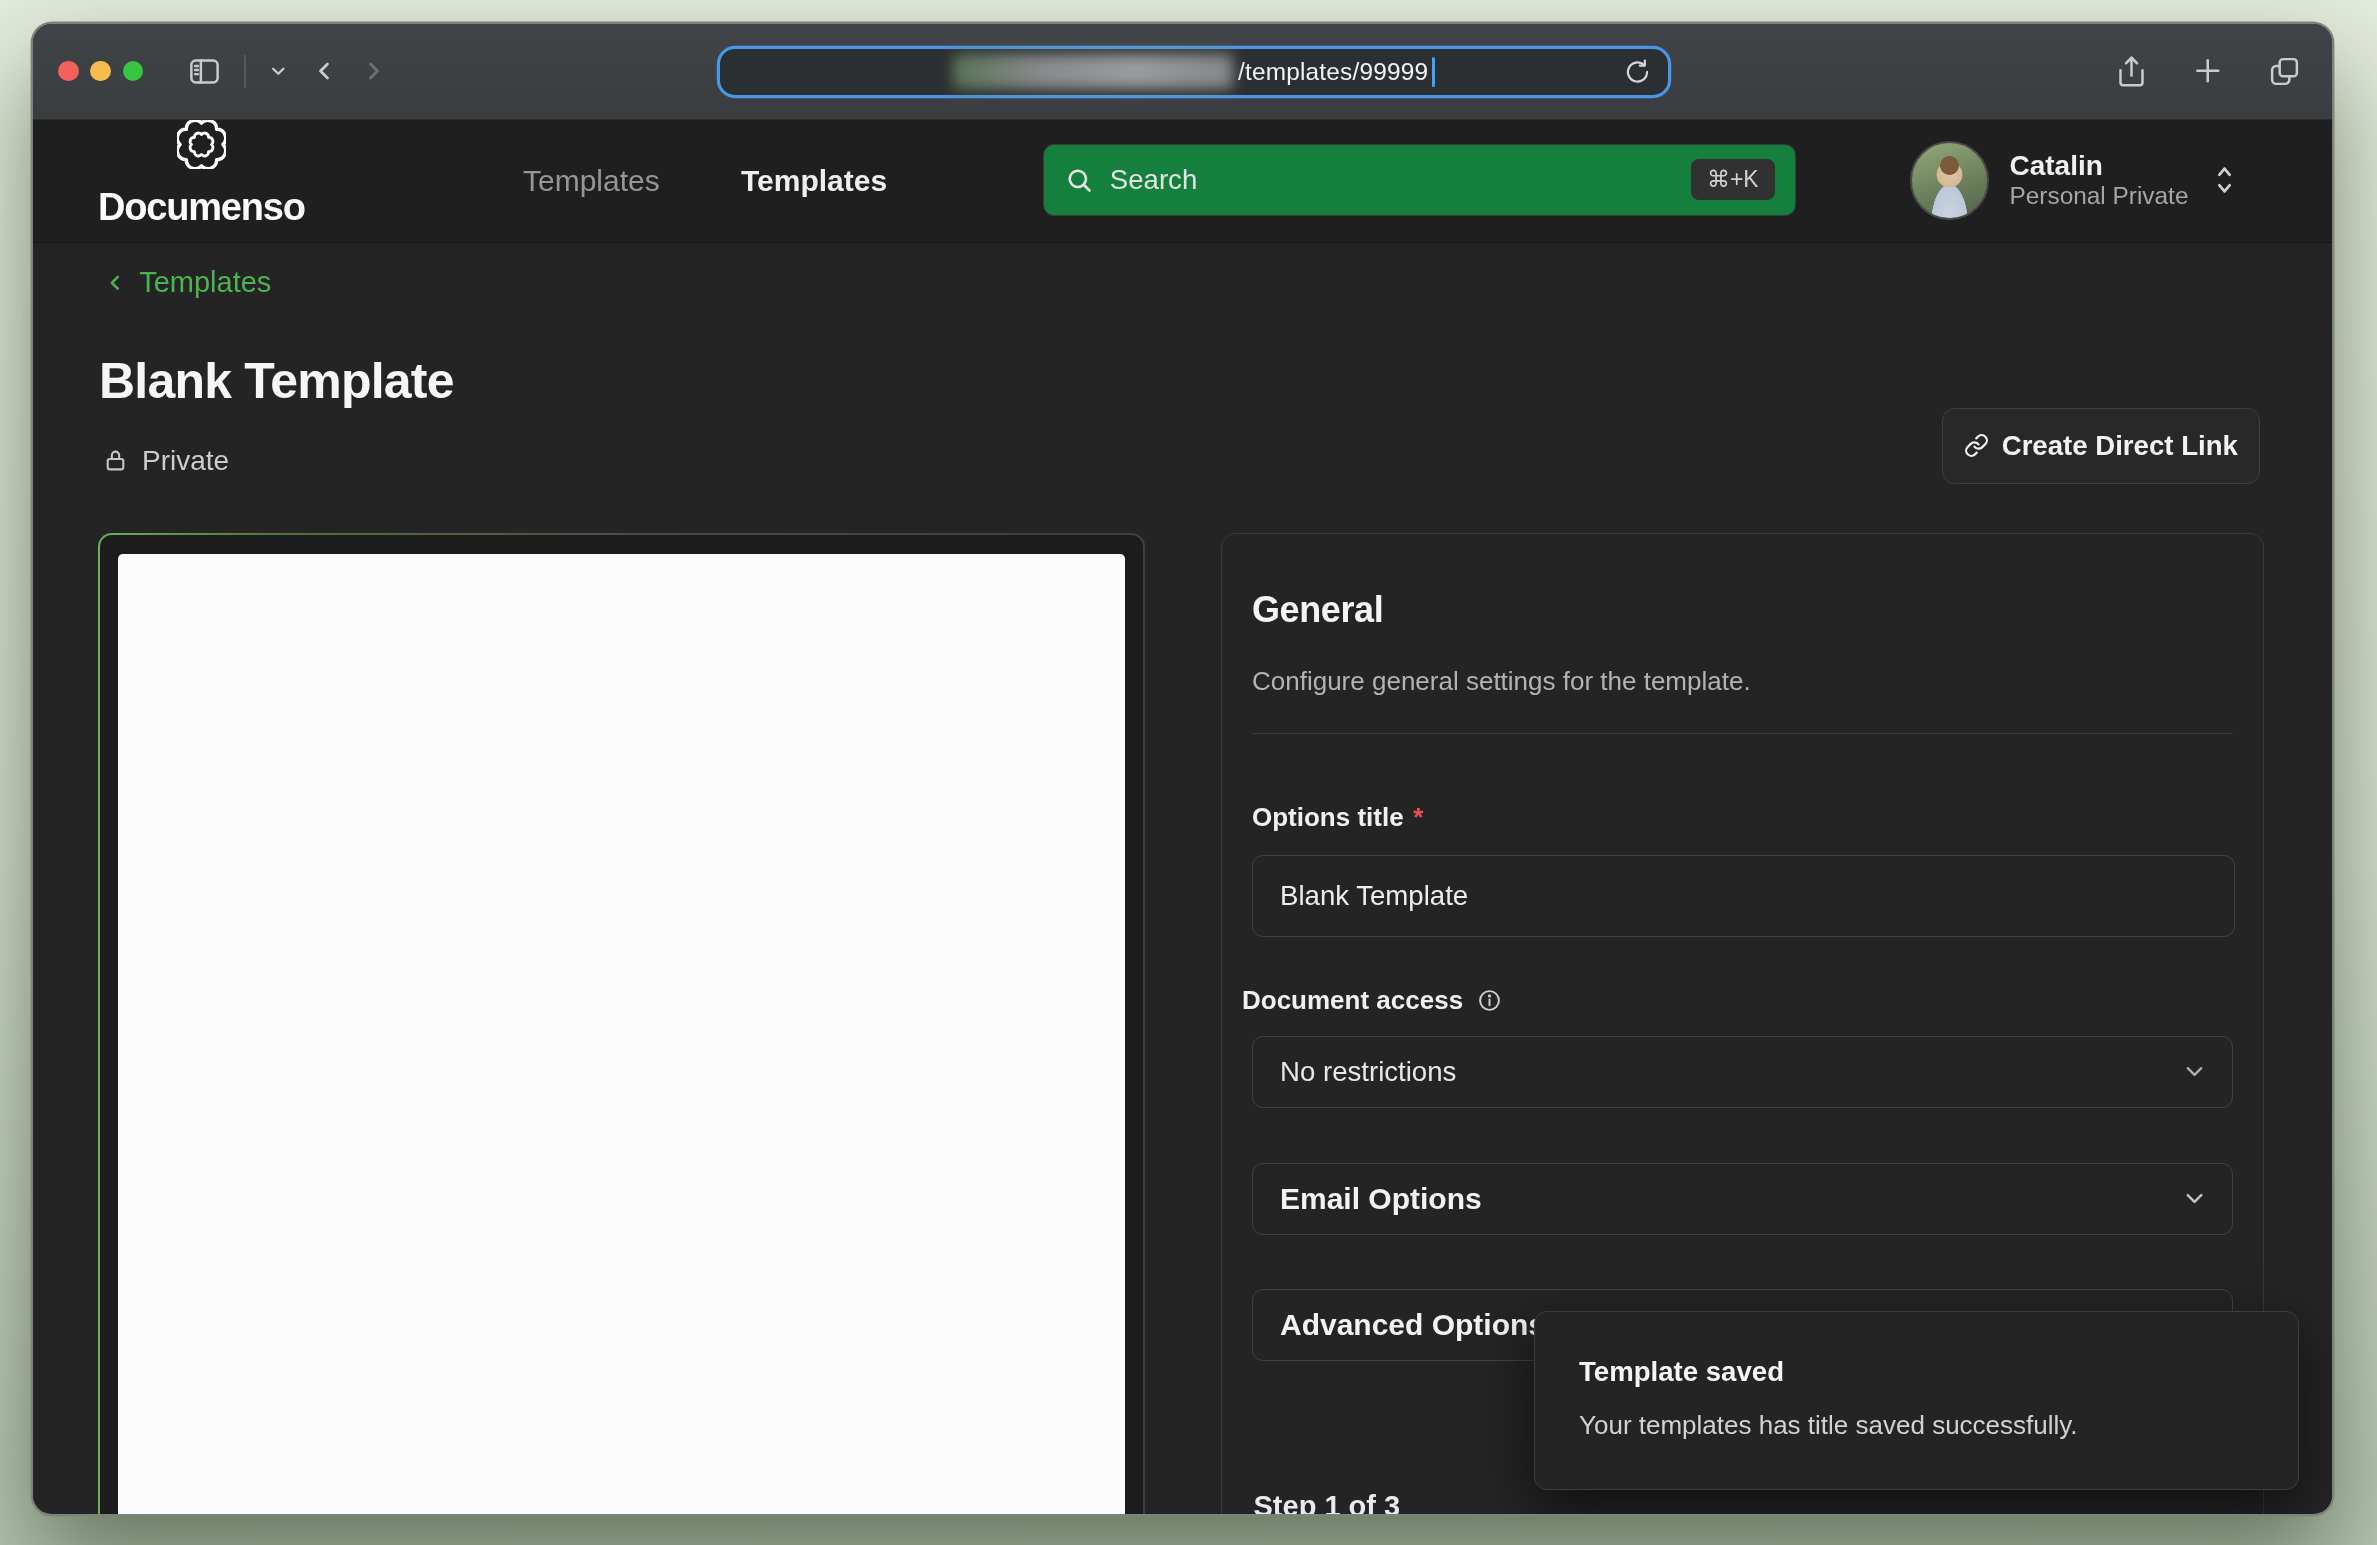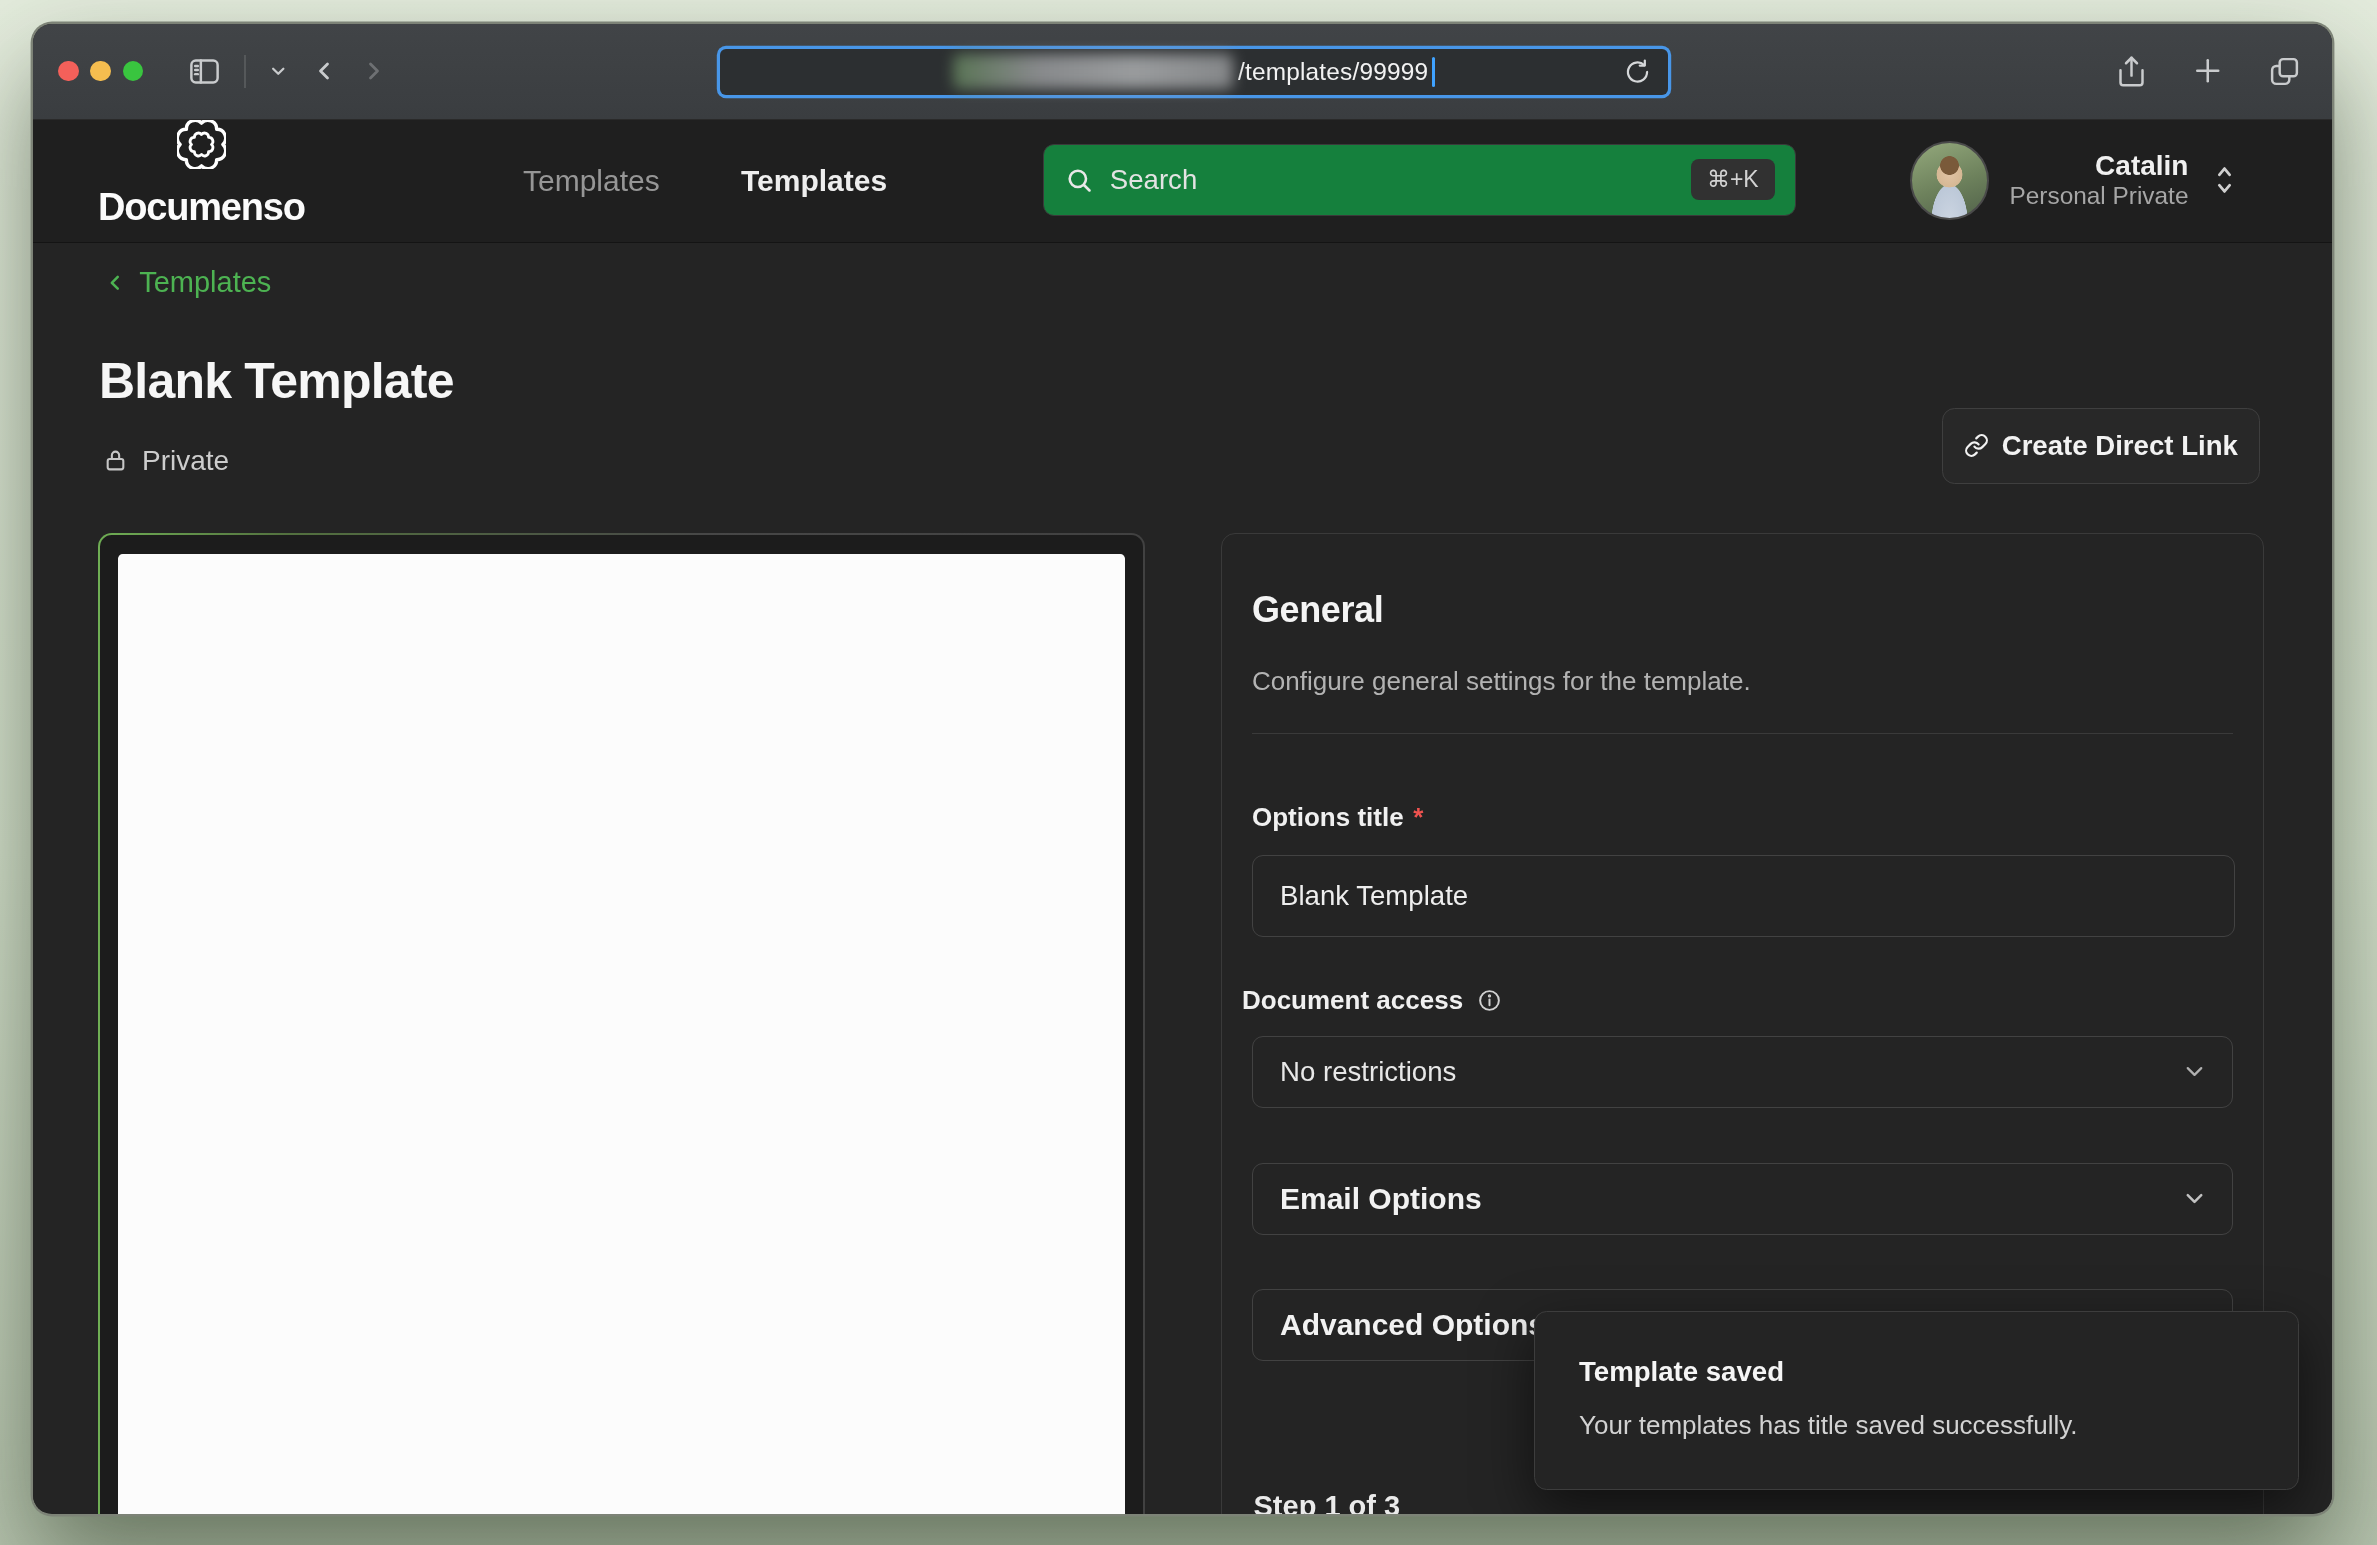--- a/index.html
+++ b/index.html
@@ -15,21 +15,21 @@
 
   
   .toolbar{position:relative;height:96px;background:linear-gradient(180deg,#414447 0%,#3a3d40 100%);
     border-bottom:1.6px solid #2a2a2a;}
   .traffic{position:absolute;left:25px;top:0;height:100%;display:flex;align-items:center;gap:11.8px;}
   .dot{width:20.5px;height:20.5px;border-radius:50%;}
   .dot.red{background:#f4605a;}.dot.yellow{background:#f5bd4f;}.dot.green{background:#39c53f;}
   .navicons{position:absolute;left:154px;top:0;height:100%;display:flex;align-items:center;gap:22px;color:#c9cbcd;}
   .navicons .sep{width:1.6px;height:33px;background:#55585a;}
   .dimmed{color:#6e7073;}
-  .urlfield{position:absolute;left:687px;top:25px;width:948px;height:46px;border-radius:6px;
+  .urlfield{position:absolute;left:687px;top:25px;width:948px;height:46px;border-radius:15px;
     background:#2c2f31;box-shadow:0 0 0 3.2px #4896e8;display:flex;align-items:center;justify-content:center;}
   .urlblur{width:280px;height:35px;border-radius:6.3px;
     background:linear-gradient(90deg,#5d7a58 0%,#8f9193 30%,#a3a5a7 65%,#8c8e90 100%);
     filter:blur(7px);opacity:.92;}
   .urltext{font-size:24.4px;color:#f2f2f2;margin-left:4.7px;letter-spacing:0.2px;}
   .caret{width:3.2px;height:30px;background:#3fa2ff;border-radius:1.6px;margin-left:3.2px;}
   .reload{position:absolute;right:17.3px;top:50%;transform:translateY(-50%);color:#d5d7d9;display:flex;}
   .winicons{position:absolute;right:31.5px;top:0;height:100%;display:flex;align-items:center;gap:44px;color:#c9cbcd;}
 
   
@@ -43,21 +43,21 @@
     background:#15803d;border:1.6px solid #3a3a3a;display:flex;align-items:center;padding:0 20.5px;cursor:pointer;}
   .search .ph{margin-left:17.3px;font-size:27.6px;color:#e3e3e3;}
   .kbd{margin-left:auto;background:#313131;border-radius:7.9px;padding:7px 15.8px;font-size:23px;color:#d2d2d2;}
   .account{position:absolute;left:1877px;top:21px;display:flex;align-items:center;}
   .avatar{width:79px;height:79px;border-radius:50%;border:2.4px solid #4a4a4a;
     background:
       radial-gradient(circle at 50% 30%,#7a5a3a 0%,#7a5a3a 14%,rgba(0,0,0,0) 15%),
       radial-gradient(circle at 50% 42%,#e0c3a4 0%,#d6b894 22%,rgba(0,0,0,0) 23%),
       radial-gradient(ellipse at 50% 108%,#cdd6e2 0%,#bcc8d8 34%,rgba(0,0,0,0) 35%),
       linear-gradient(160deg,#94a97c 0%,#6d815c 55%,#51624a 100%);}
-  .acctext{margin-left:20.5px;display:flex;flex-direction:column;gap:0;text-align:right;}
+  .acctext{margin-left:20.5px;display:flex;flex-direction:column;gap:0;}
   .accname{font-size:28px;font-weight:600;color:#f0f0f0;}
   .acctype{font-size:24.4px;color:#a6a6a6;}
   .accchev{margin-left:23.6px;color:#cfcfcf;display:flex;}
 
   
   .content{position:relative;height:1269px;background:#242424;}
   .breadcrumb{position:absolute;left:70px;top:23.6px;display:flex;align-items:center;gap:12.6px;
     color:#4db352;cursor:pointer;}
   .breadcrumb .bctext{font-size:29px;font-weight:500;}
   .pagetitle{position:absolute;left:66px;top:109px;font-size:50px;font-weight:bold;letter-spacing:-0.8px;color:#f6f6f6;}

